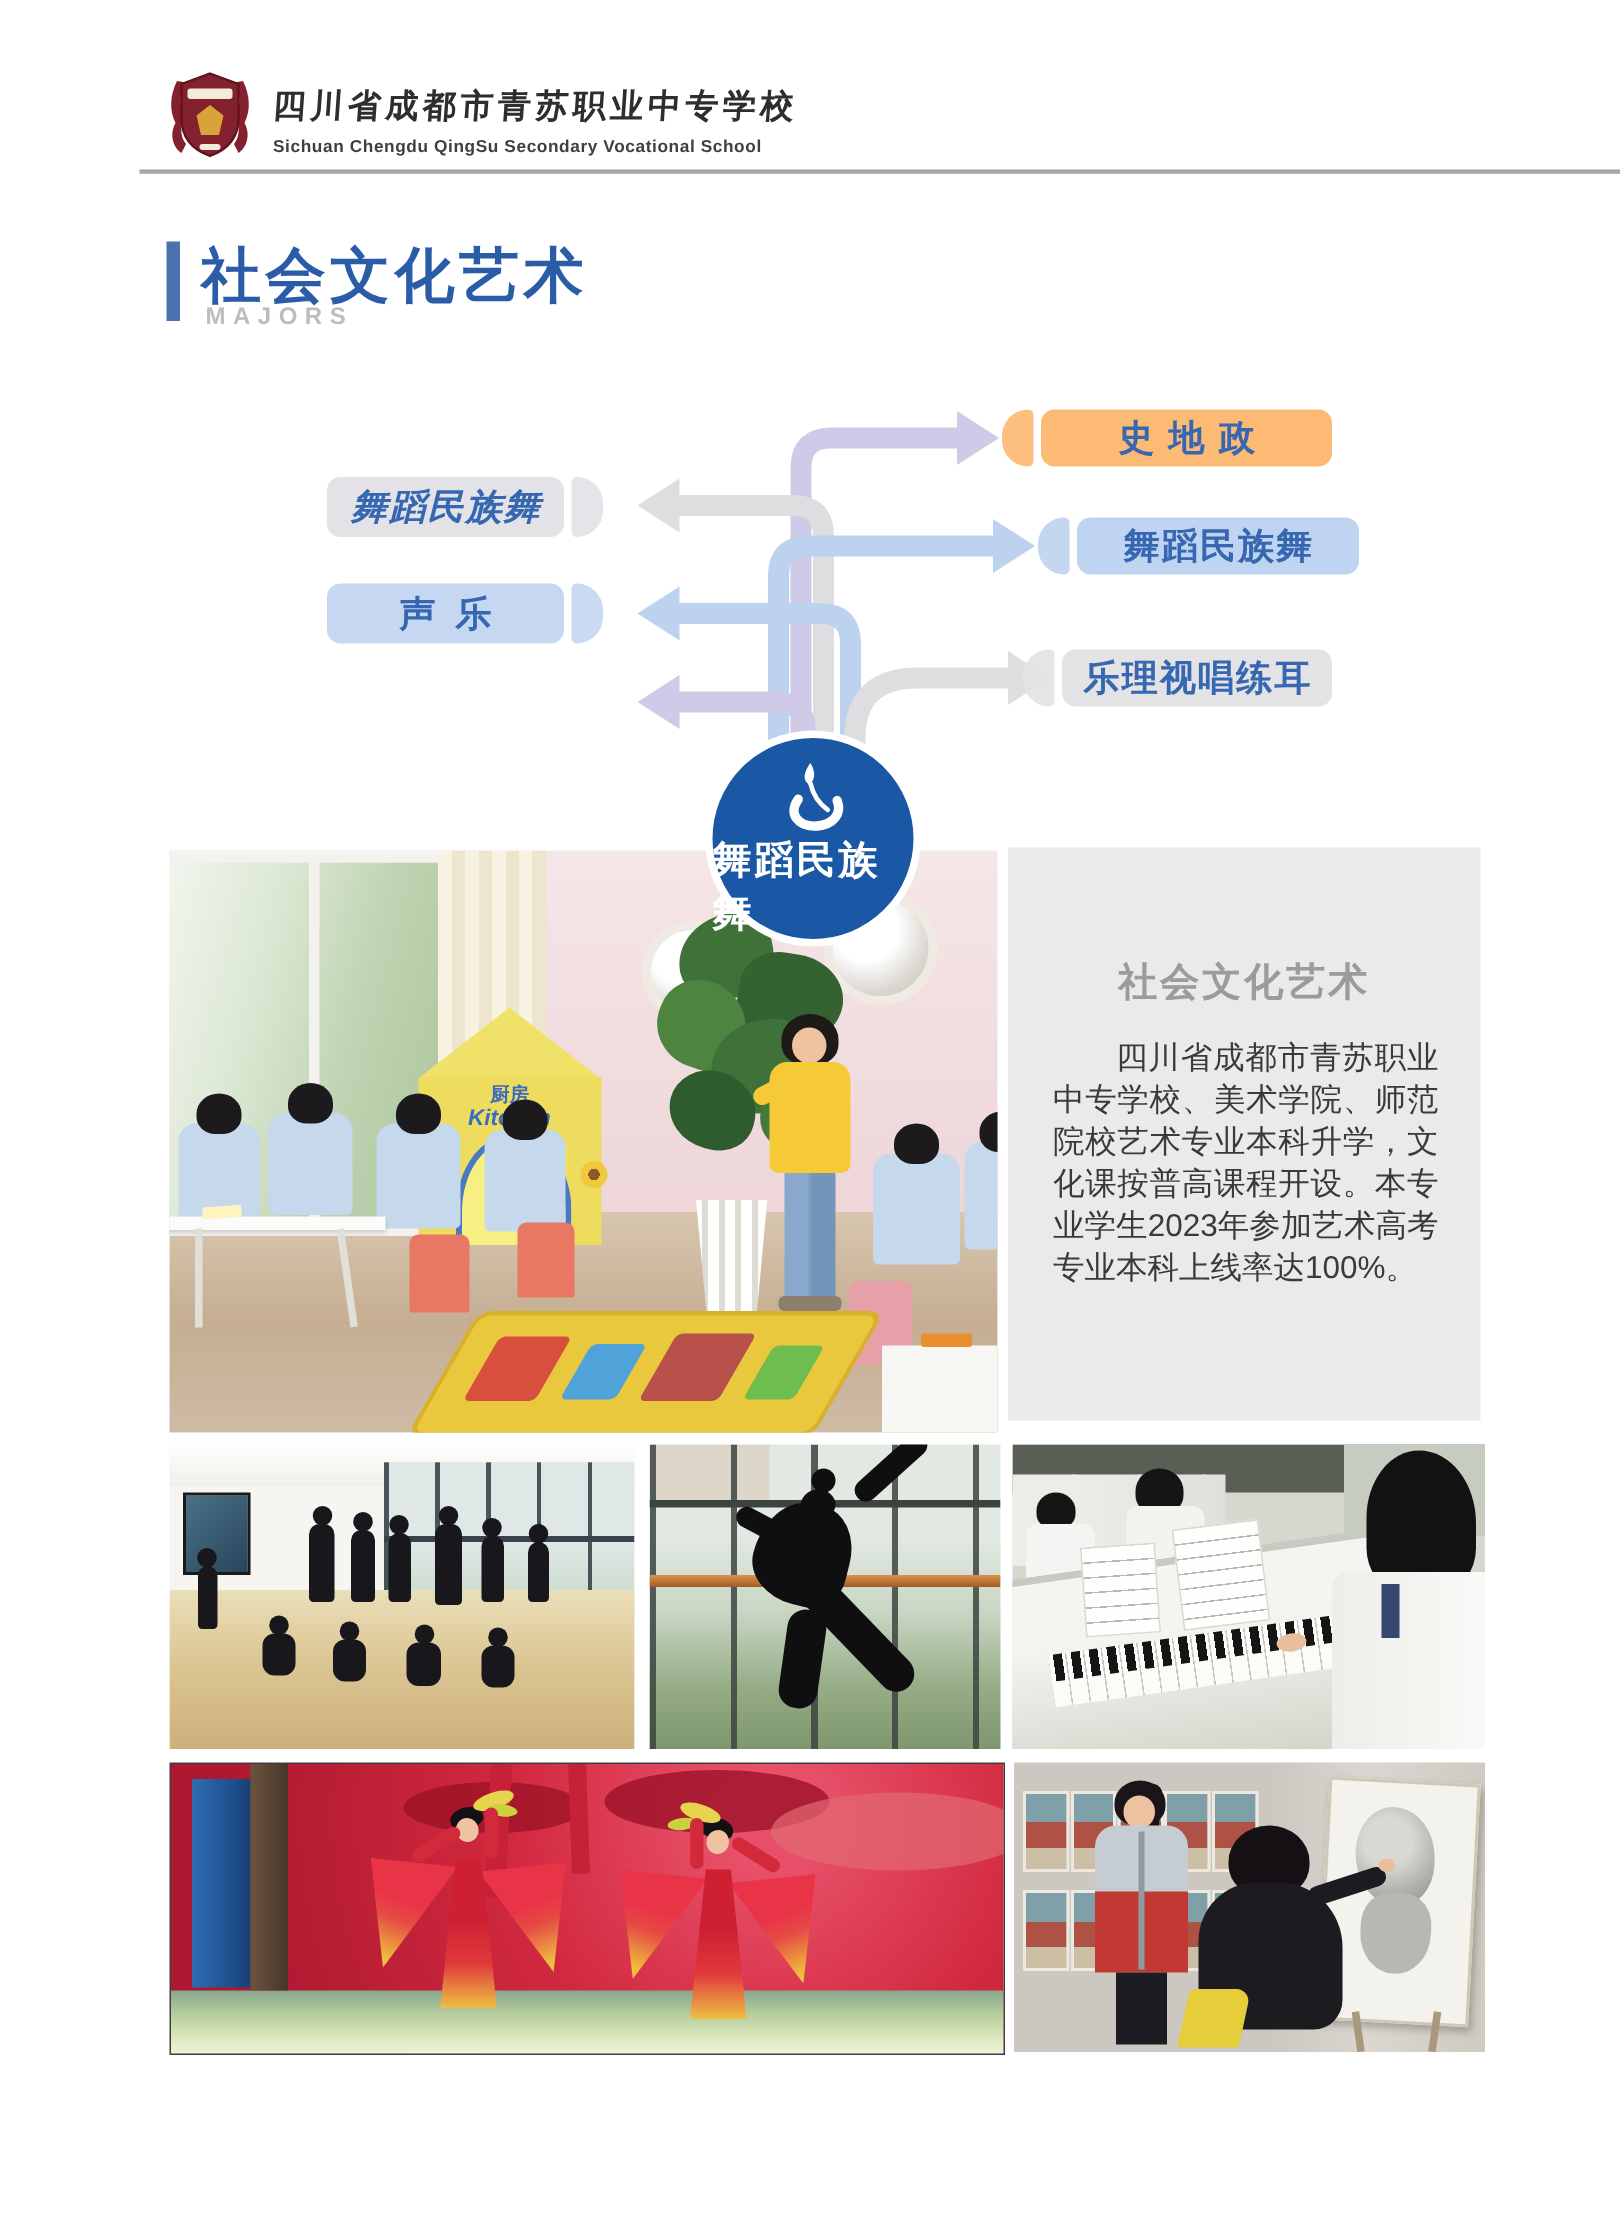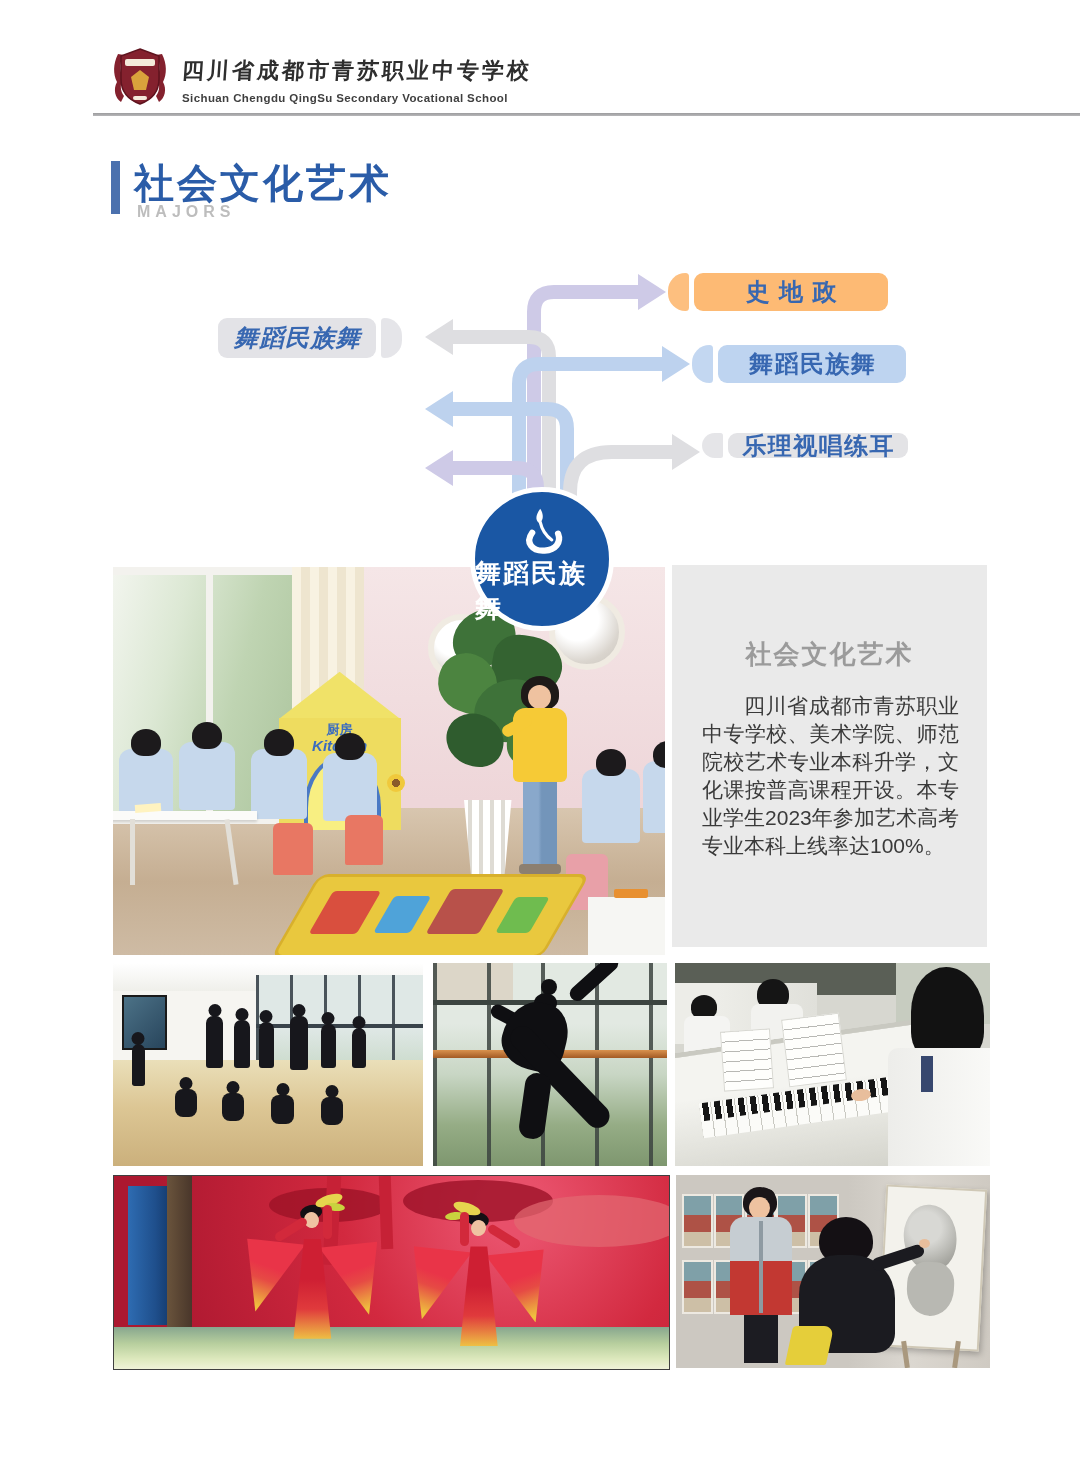--- a/index.html
+++ b/index.html
@@ -98,29 +98,33 @@
     <polygon points="353,195 353,231 325,213" fill="#cecae7"></polygon>
 
     <path d="M470 285 L470 237 Q470 197 512 197 L574 197" stroke="#dedee1" stroke-width="14" fill="none"></path>
     <polygon points="572,179 600,197 572,215" fill="#dedee1"></polygon>
   </svg>
 
   <div class="pill pl" style="left:218px;top:318px;width:184px;height:40px;font-style:italic;">
     <div class="pbody cgray ls-sm">舞蹈民族舞</div>
     <div class="cap cgray"></div>
   </div>
+  <div class="pill pl" style="left:218px;top:389px;width:184px;height:40px;">
+    <div class="pbody cblue ls-wide">声乐</div>
+    <div class="cap cblue"></div>
+  </div>
   <div class="pill pr" style="left:668px;top:273px;width:220px;height:38px;">
     <div class="cap c2lav"></div>
     <div class="pbody c2lav ls-mid">史地政</div>
   </div>
   <div class="pill pr" style="left:692px;top:345px;width:214px;height:38px;">
     <div class="cap c2blue"></div>
     <div class="pbody c2blue ls-sm">舞蹈民族舞</div>
   </div>
-  <div class="pill pr" style="left:702px;top:433px;width:206px;height:25px;">
+  <div class="pill pr" style="left:682px;top:433px;width:206px;height:38px;">
     <div class="cap c2gray"></div>
     <div class="pbody c2gray ls-sm">乐理视唱练耳</div>
   </div>
 
   <div class="a badge">
     <svg width="54" height="56" viewBox="0 0 54 56" style="margin-top:14px;">
       <path d="M25 3 C20 10 19 16 24 19 C29 16 29 9 25 3 Z" fill="#fff"></path>
       <path d="M25 18 C27 27 31 33 38 38" stroke="#fff" stroke-width="3.5" fill="none" stroke-linecap="round"></path>
       <path d="M16 30 C8 41 16 51 30 50 C42 49 49 41 45 31" stroke="#fff" stroke-width="7" fill="none" stroke-linecap="round"></path>
     </svg>

